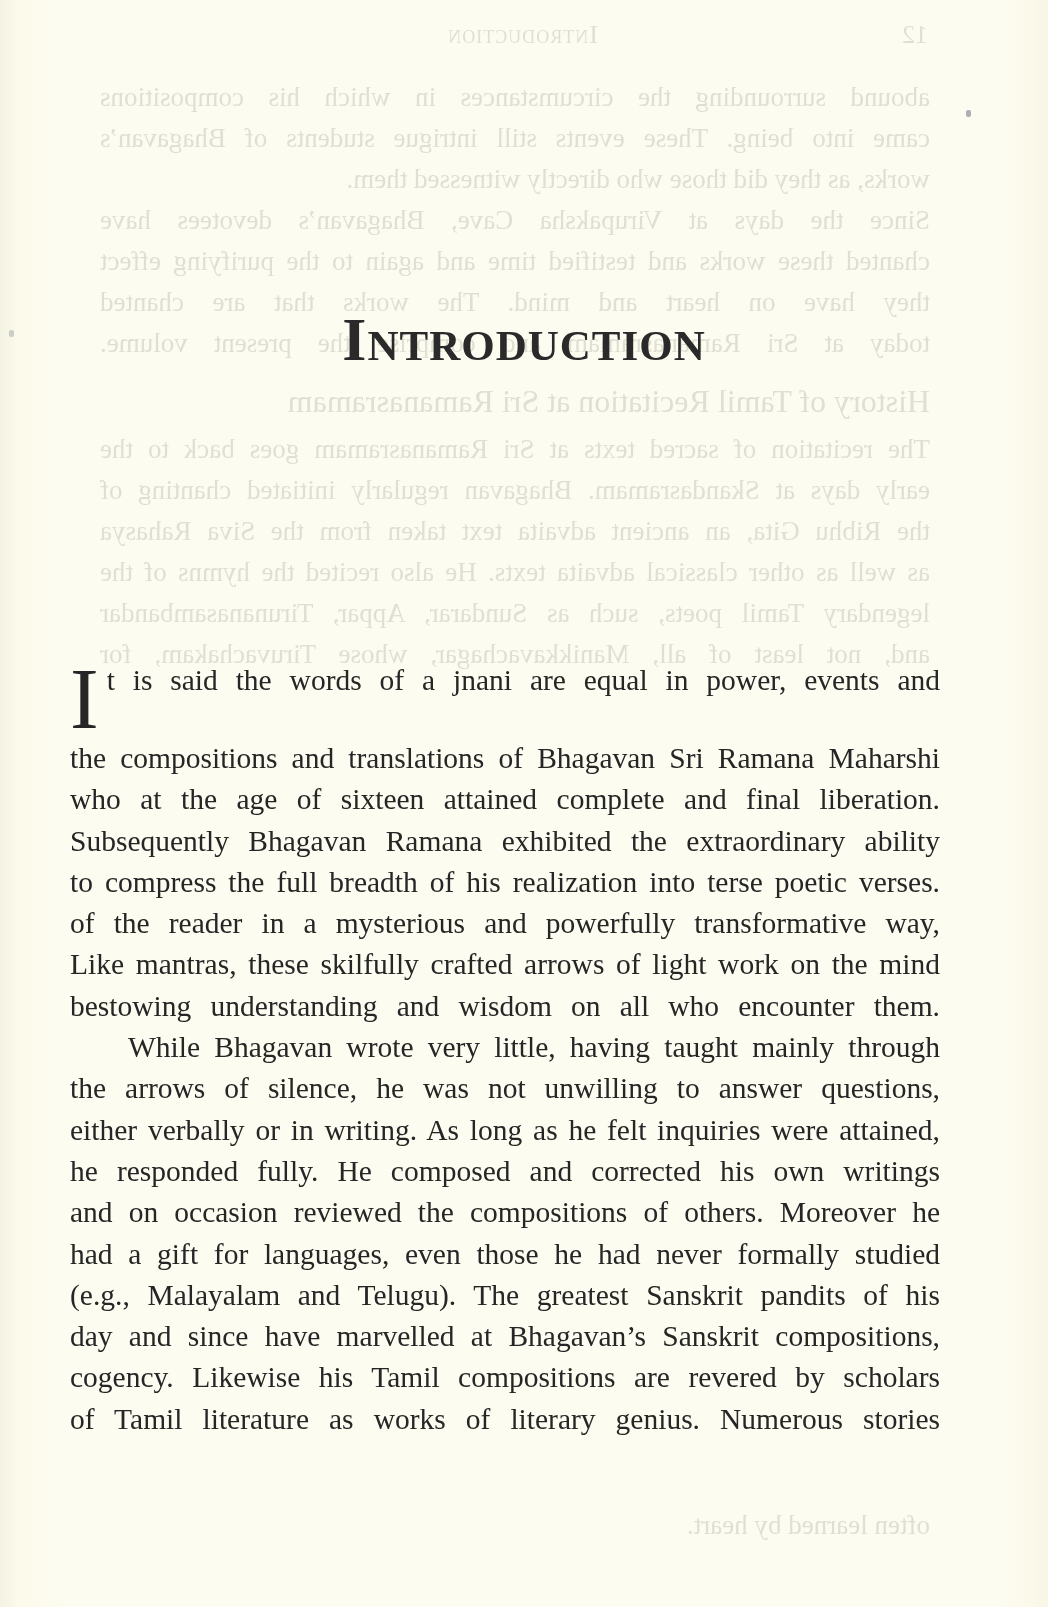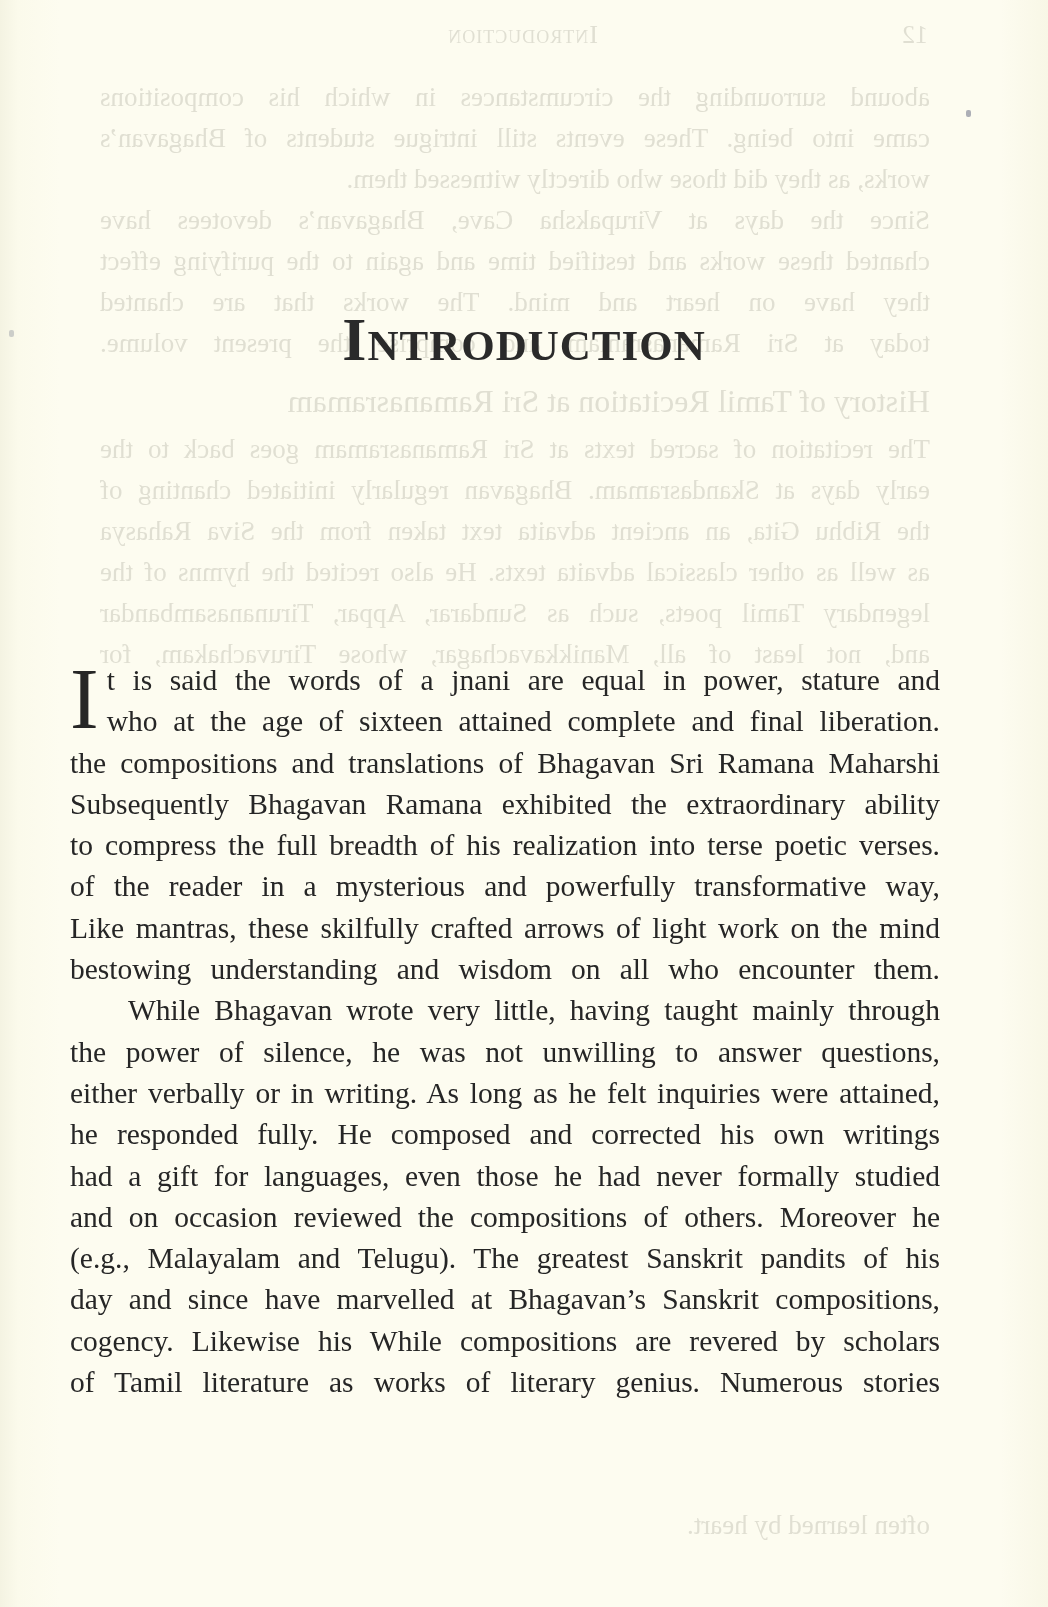--- a/index.html
+++ b/index.html
@@ -84,35 +84,35 @@
   </div>
 
   <div class="speck" style="left:966px; top:110px"></div>
   <div class="speck" style="left:9px; top:330px; opacity:.4"></div>
 
   <h1 class="title">Introduction</h1>
 
   <div class="body-text">
     <div>
       <span class="dropcap">I</span>
-      <span class="line">t is said the words of a jnani are equal in power, stature and</span>
+      <span class="line">t is said the words of a jnani are equal in power, events and</span>
+      <span class="line" style="clear:left">the compositions and translations of Bhagavan Sri Ramana Maharshi</span>
       <span class="line">who at the age of sixteen attained complete and final liberation.</span>
-      <span class="line" style="clear:left">the compositions and translations of Bhagavan Sri Ramana Maharshi</span>
       <span class="line">Subsequently Bhagavan Ramana exhibited the extraordinary ability</span>
       <span class="line">to compress the full breadth of his realization into terse poetic verses.</span>
       <span class="line">of the reader in a mysterious and powerfully transformative way,</span>
       <span class="line">Like mantras, these skilfully crafted arrows of light work on the mind</span>
       <span class="line">bestowing understanding and wisdom on all who encounter them.</span>
     </div>
     <div>
       <span class="line indent">While Bhagavan wrote very little, having taught mainly through</span>
-      <span class="line">the power of silence, he was not unwilling to answer questions,</span>
+      <span class="line">the arrows of silence, he was not unwilling to answer questions,</span>
       <span class="line">either verbally or in writing. As long as he felt inquiries were attained,</span>
       <span class="line">he responded fully. He composed and corrected his own writings</span>
+      <span class="line">and on occasion reviewed the compositions of others. Moreover he</span>
       <span class="line">had a gift for languages, even those he had never formally studied</span>
-      <span class="line">and on occasion reviewed the compositions of others. Moreover he</span>
       <span class="line">(e.g., Malayalam and Telugu). The greatest Sanskrit pandits of his</span>
       <span class="line">day and since have marvelled at Bhagavan’s Sanskrit compositions,</span>
-      <span class="line">cogency. Likewise his While compositions are revered by scholars</span>
+      <span class="line">cogency. Likewise his Tamil compositions are revered by scholars</span>
       <span class="line">of Tamil literature as works of literary genius. Numerous stories</span>
     </div>
   </div>
 </div>
 
 </body></html>

